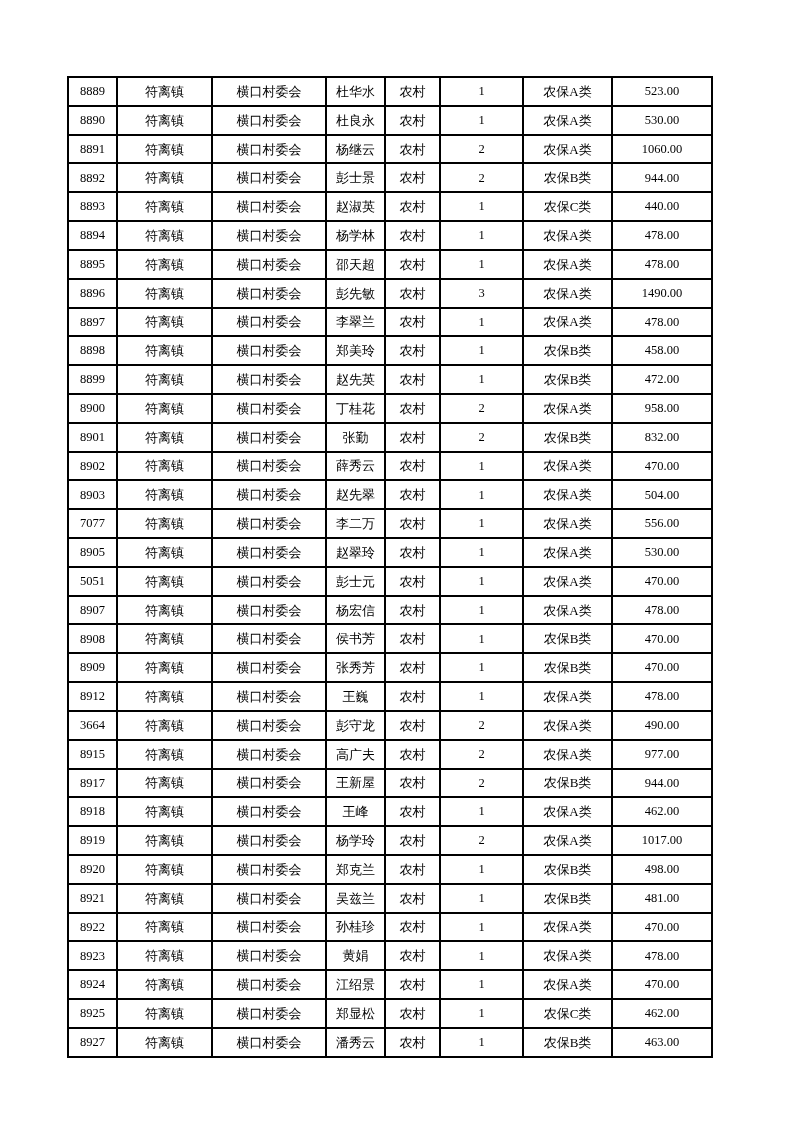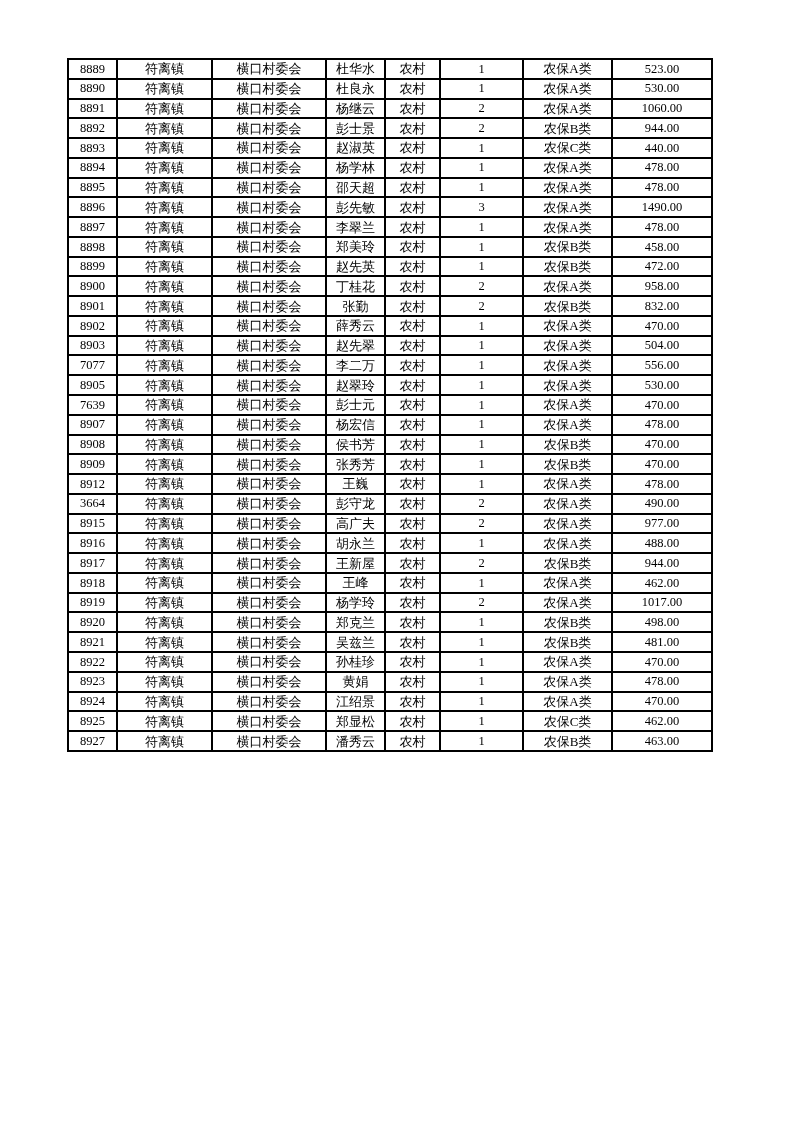--- a/index.html
+++ b/index.html
@@ -12,23 +12,23 @@
     width: 793px;
     height: 1122px;
     background: #ffffff;
     overflow: hidden;
     font-family: "Liberation Serif", "DejaVu Serif", serif;
     color: #000000;
   }
   table.data-table {
     position: absolute;
     left: 67px;
-    top: 58px;
+    top: 76px;
     width: 646px;
-    height: 694px;
+    height: 982px;
     border-collapse: collapse;
     table-layout: fixed;
   }
   table.data-table td {
     border: 2px solid #000000;
     text-align: center;
     vertical-align: middle;
     font-size: 13px;
     line-height: 1;
     padding: 0;
@@ -220,21 +220,21 @@
           <td class="num">8905</td>
           <td>符离镇</td>
           <td>横口村委会</td>
           <td>赵翠玲</td>
           <td>农村</td>
           <td class="num">1</td>
           <td>农保A类</td>
           <td class="num">530.00</td>
         </tr>
         <tr>
-          <td class="num">7639</td>
+          <td class="num">5051</td>
           <td>符离镇</td>
           <td>横口村委会</td>
           <td>彭士元</td>
           <td>农村</td>
           <td class="num">1</td>
           <td>农保A类</td>
           <td class="num">470.00</td>
         </tr>
         <tr>
           <td class="num">8907</td>
@@ -288,30 +288,20 @@
         </tr>
         <tr>
           <td class="num">8915</td>
           <td>符离镇</td>
           <td>横口村委会</td>
           <td>高广夫</td>
           <td>农村</td>
           <td class="num">2</td>
           <td>农保A类</td>
           <td class="num">977.00</td>
-        </tr>
-        <tr>
-          <td class="num">8916</td>
-          <td>符离镇</td>
-          <td>横口村委会</td>
-          <td>胡永兰</td>
-          <td>农村</td>
-          <td class="num">1</td>
-          <td>农保A类</td>
-          <td class="num">488.00</td>
         </tr>
         <tr>
           <td class="num">8917</td>
           <td>符离镇</td>
           <td>横口村委会</td>
           <td>王新屋</td>
           <td>农村</td>
           <td class="num">2</td>
           <td>农保B类</td>
           <td class="num">944.00</td>

